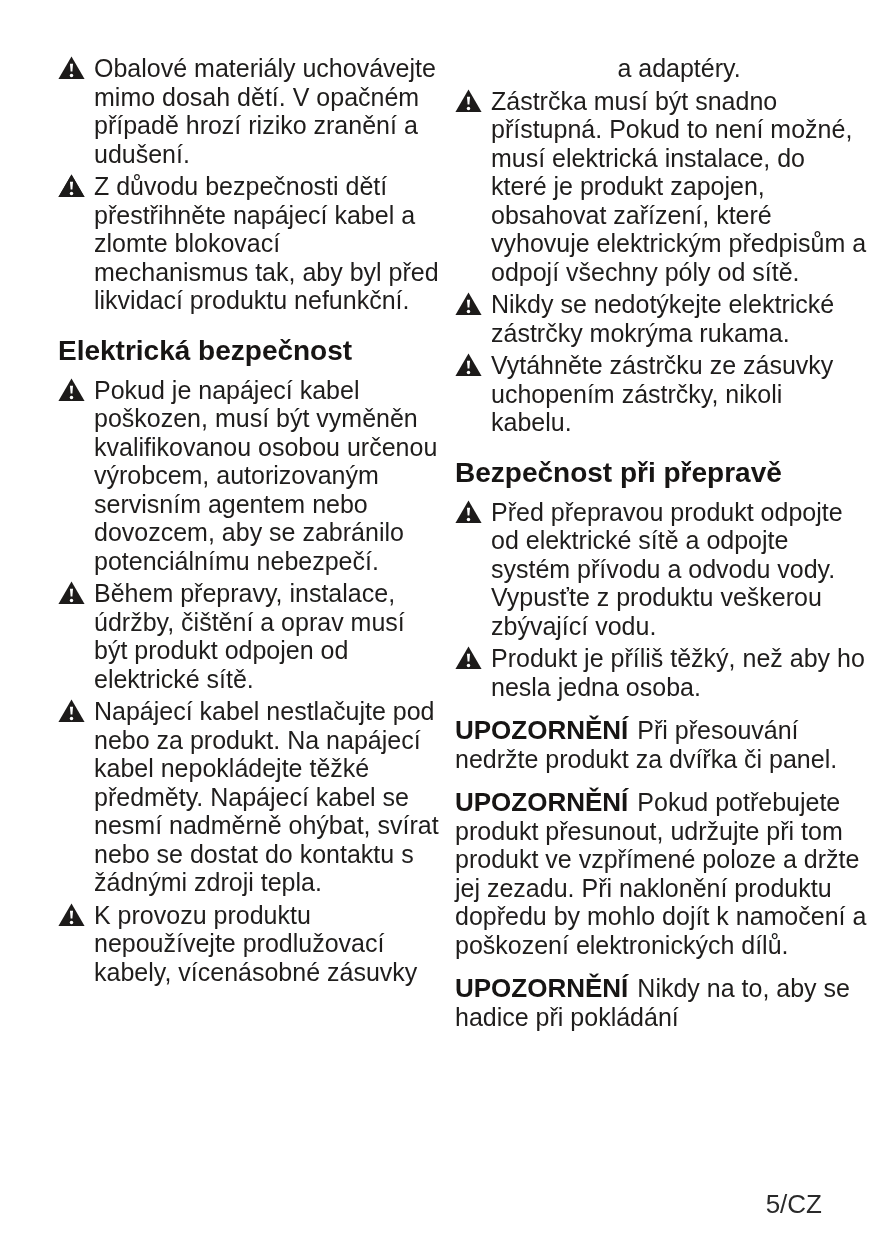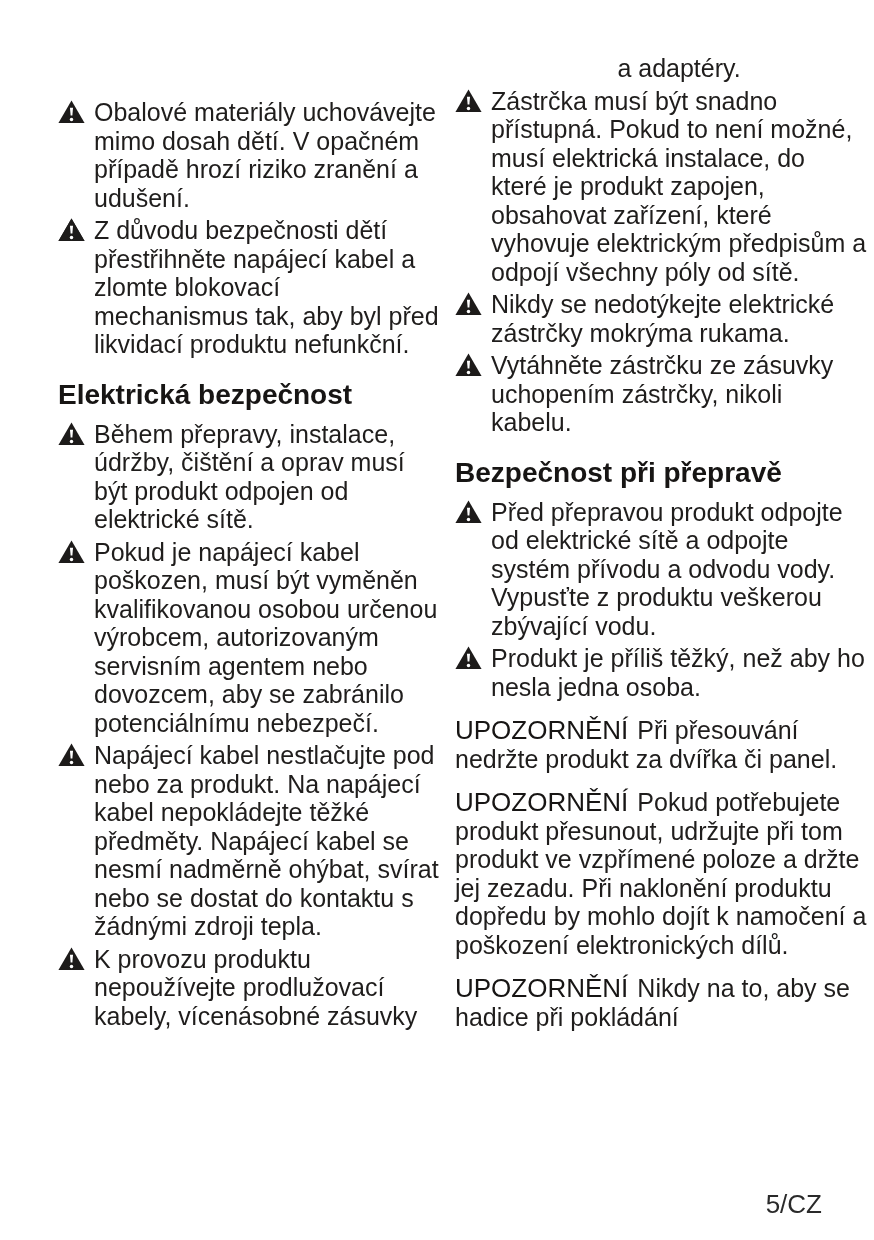--- a/index.html
+++ b/index.html
@@ -9,37 +9,37 @@
     height: 1240px;
     background: #ffffff;
     overflow: hidden;
     font-family: "Liberation Sans", sans-serif;
     font-size: 25px;
     line-height: 28.5px;
     color: #1f1d1c;
     -webkit-font-smoothing: antialiased;
   }
   .col { position: absolute; top: 54px; }
-  .col-left  { left: 58px;  width: 382px; margin-top: 44px; }
+  .col-left  { left: 58px;  width: 382px; }
   .col-right { left: 455px; width: 412px; }
 
   .bullet { position: relative; padding-left: 36px; margin: 0 0 4px 0; }
   .w-icon { position: absolute; left: 0; top: 2px; display: block; }
   .cont   { padding-left: 36px; margin: 0 0 4px 0; text-align: center; }
 
   h2.section-heading {
     font-size: 28px;
     font-weight: bold;
     margin: 20px 0 9px 0;
     line-height: 32px;
     color: #171514;
   }
   .caution { margin: 15px 0 0 0; }
   .caution .c-label {
-    font-weight: normal;
+    font-weight: bold;
     font-size: 26px;
     margin-right: 9px;
     color: #171514;
   }
   .page-footer {
     position: absolute;
     right: 52px;
     bottom: 22px;
     font-size: 26px;
     color: #2a2a2a;
@@ -79,30 +79,30 @@
     </div>
 
     <h2 class="section-heading">Elektrická bezpečnost</h2>
 
     <div class="bullet">
       <svg class="w-icon" viewBox="0 0 28 25" width="27" height="24" aria-hidden="true">
           <path d="M14 0.5 L27.6 24 H0.4 Z" fill="#1d1b1a"></path>
           <path d="M12.4 8 h3.2 l-0.7 8.2 h-1.8 Z" fill="#ffffff"></path>
           <circle cx="14" cy="20.3" r="1.8" fill="#ffffff"></circle>
         </svg>
-      <span>Během přepravy, instalace, údržby, čištění a oprav musí být produkt odpojen od elektrické sítě.</span>
+      <span>Pokud je napájecí kabel poškozen, musí být vyměněn kvalifikovanou osobou určenou výrobcem, autorizovaným servisním agentem nebo dovozcem, aby se zabránilo potenciálnímu nebezpečí.</span>
     </div>
 
     <div class="bullet">
       <svg class="w-icon" viewBox="0 0 28 25" width="27" height="24" aria-hidden="true">
           <path d="M14 0.5 L27.6 24 H0.4 Z" fill="#1d1b1a"></path>
           <path d="M12.4 8 h3.2 l-0.7 8.2 h-1.8 Z" fill="#ffffff"></path>
           <circle cx="14" cy="20.3" r="1.8" fill="#ffffff"></circle>
         </svg>
-      <span>Pokud je napájecí kabel poškozen, musí být vyměněn kvalifikovanou osobou určenou výrobcem, autorizovaným servisním agentem nebo dovozcem, aby se zabránilo potenciálnímu nebezpečí.</span>
+      <span>Během přepravy, instalace, údržby, čištění a oprav musí být produkt odpojen od elektrické sítě.</span>
     </div>
 
     <div class="bullet">
       <svg class="w-icon" viewBox="0 0 28 25" width="27" height="24" aria-hidden="true">
           <path d="M14 0.5 L27.6 24 H0.4 Z" fill="#1d1b1a"></path>
           <path d="M12.4 8 h3.2 l-0.7 8.2 h-1.8 Z" fill="#ffffff"></path>
           <circle cx="14" cy="20.3" r="1.8" fill="#ffffff"></circle>
         </svg>
       <span>Napájecí kabel nestlačujte pod nebo za produkt. Na napájecí kabel nepokládejte těžké předměty. Napájecí kabel se nesmí nadměrně ohýbat, svírat nebo se dostat do kontaktu s žádnými zdroji tepla.</span>
     </div>

